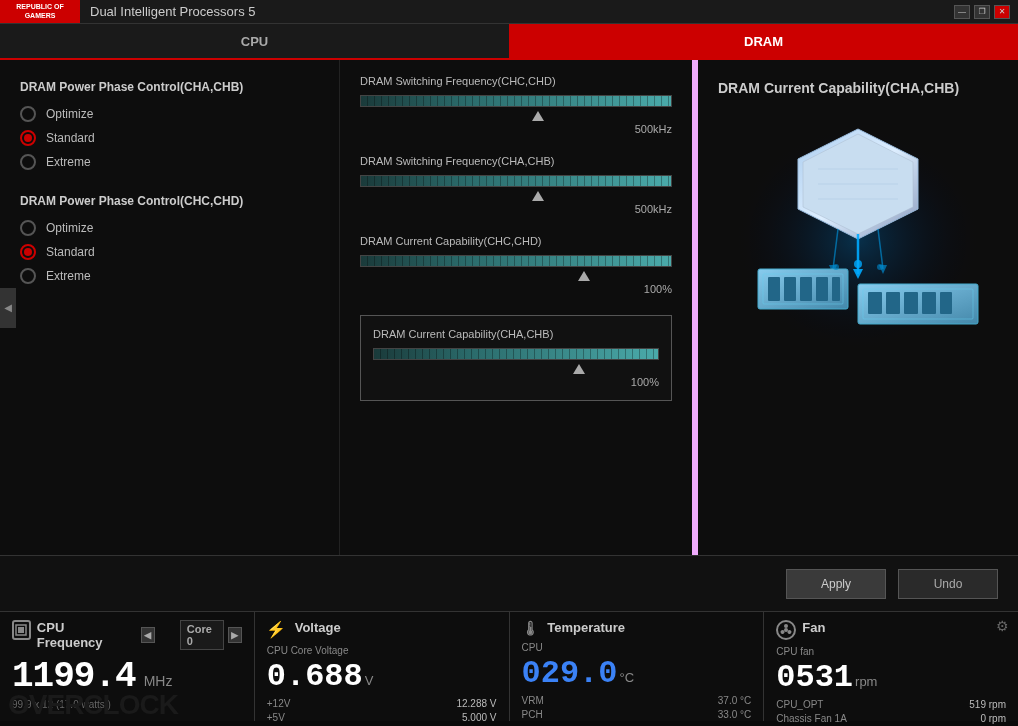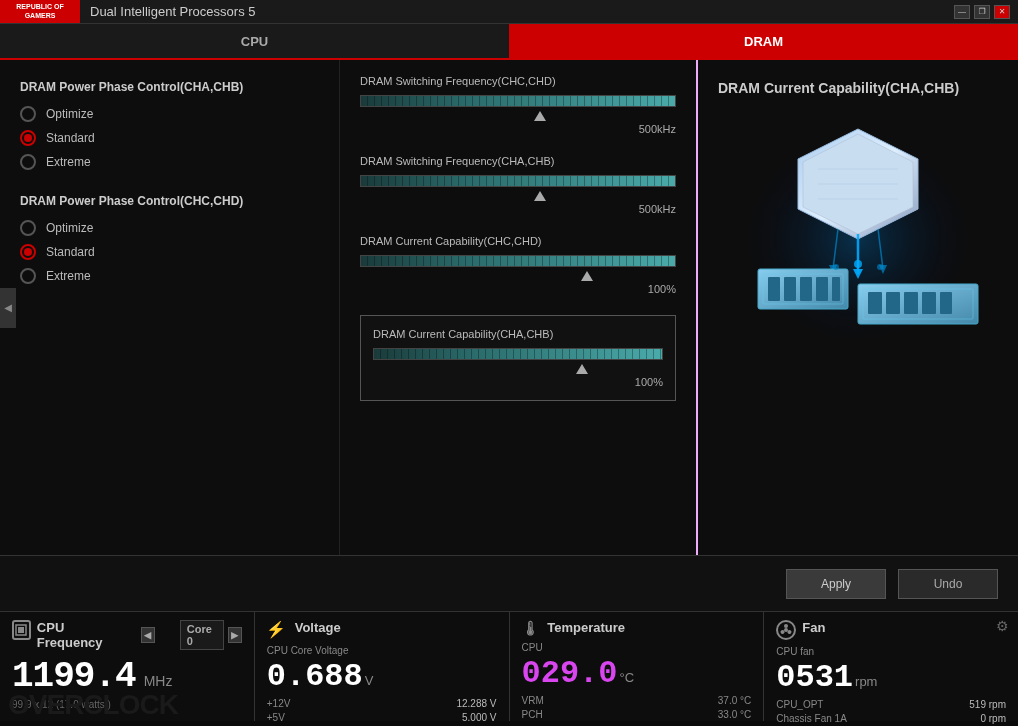--- a/index.html
+++ b/index.html
@@ -141,21 +141,21 @@
       width: 8px;
       height: 8px;
       border-radius: 50%;
       background: #cc0000;
     }
 
     
     #mid-panel {
       flex: 1;
       padding: 15px 20px;
-      border-right: 2px solid #f0abfc;
+      border-right: 6px solid #f0abfc;
       overflow-y: auto;
     }
     .control-section {
       margin-bottom: 20px;
     }
     .control-label {
       font-size: 11px;
       color: #bbb;
       margin-bottom: 8px;
     }
@@ -374,21 +374,21 @@
       font-size: 10px;
       color: #888;
       margin-top: 3px;
     }
     .voltage-row span:last-child { color: #bbb; text-align: center; }
 
     
     .temp-big {
       font-size: 32px;
       font-weight: bold;
-      color: #d946ef;
+      color: #3b82f6;
       font-family: 'Courier New', monospace;
     }
     .temp-unit { font-size: 13px; color: #888; }
     .temp-row {
       display: flex;
       justify-content: space-between;
       font-size: 10px;
       color: #888;
       margin-top: 3px;
     }

